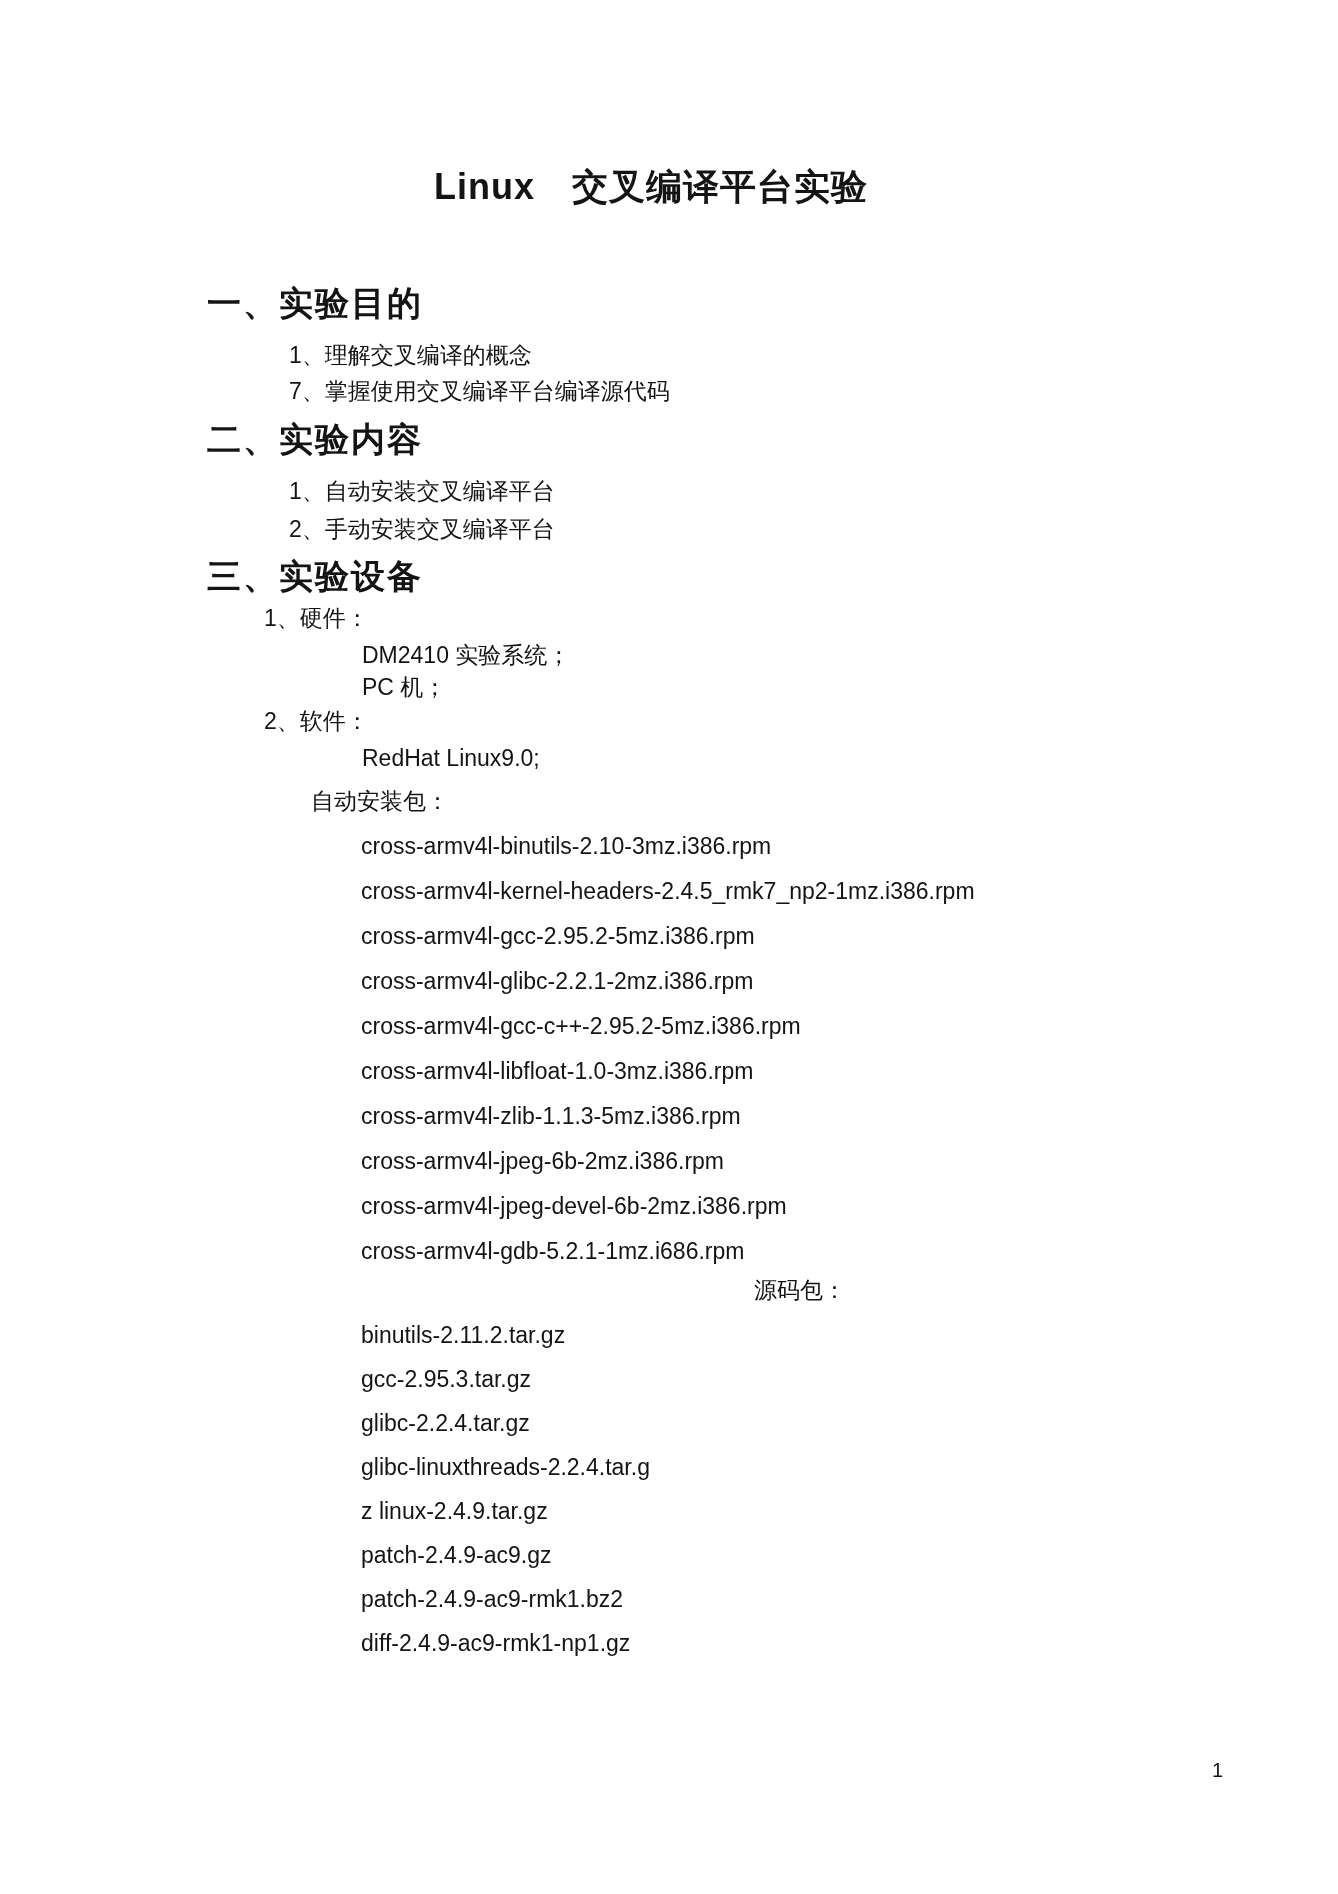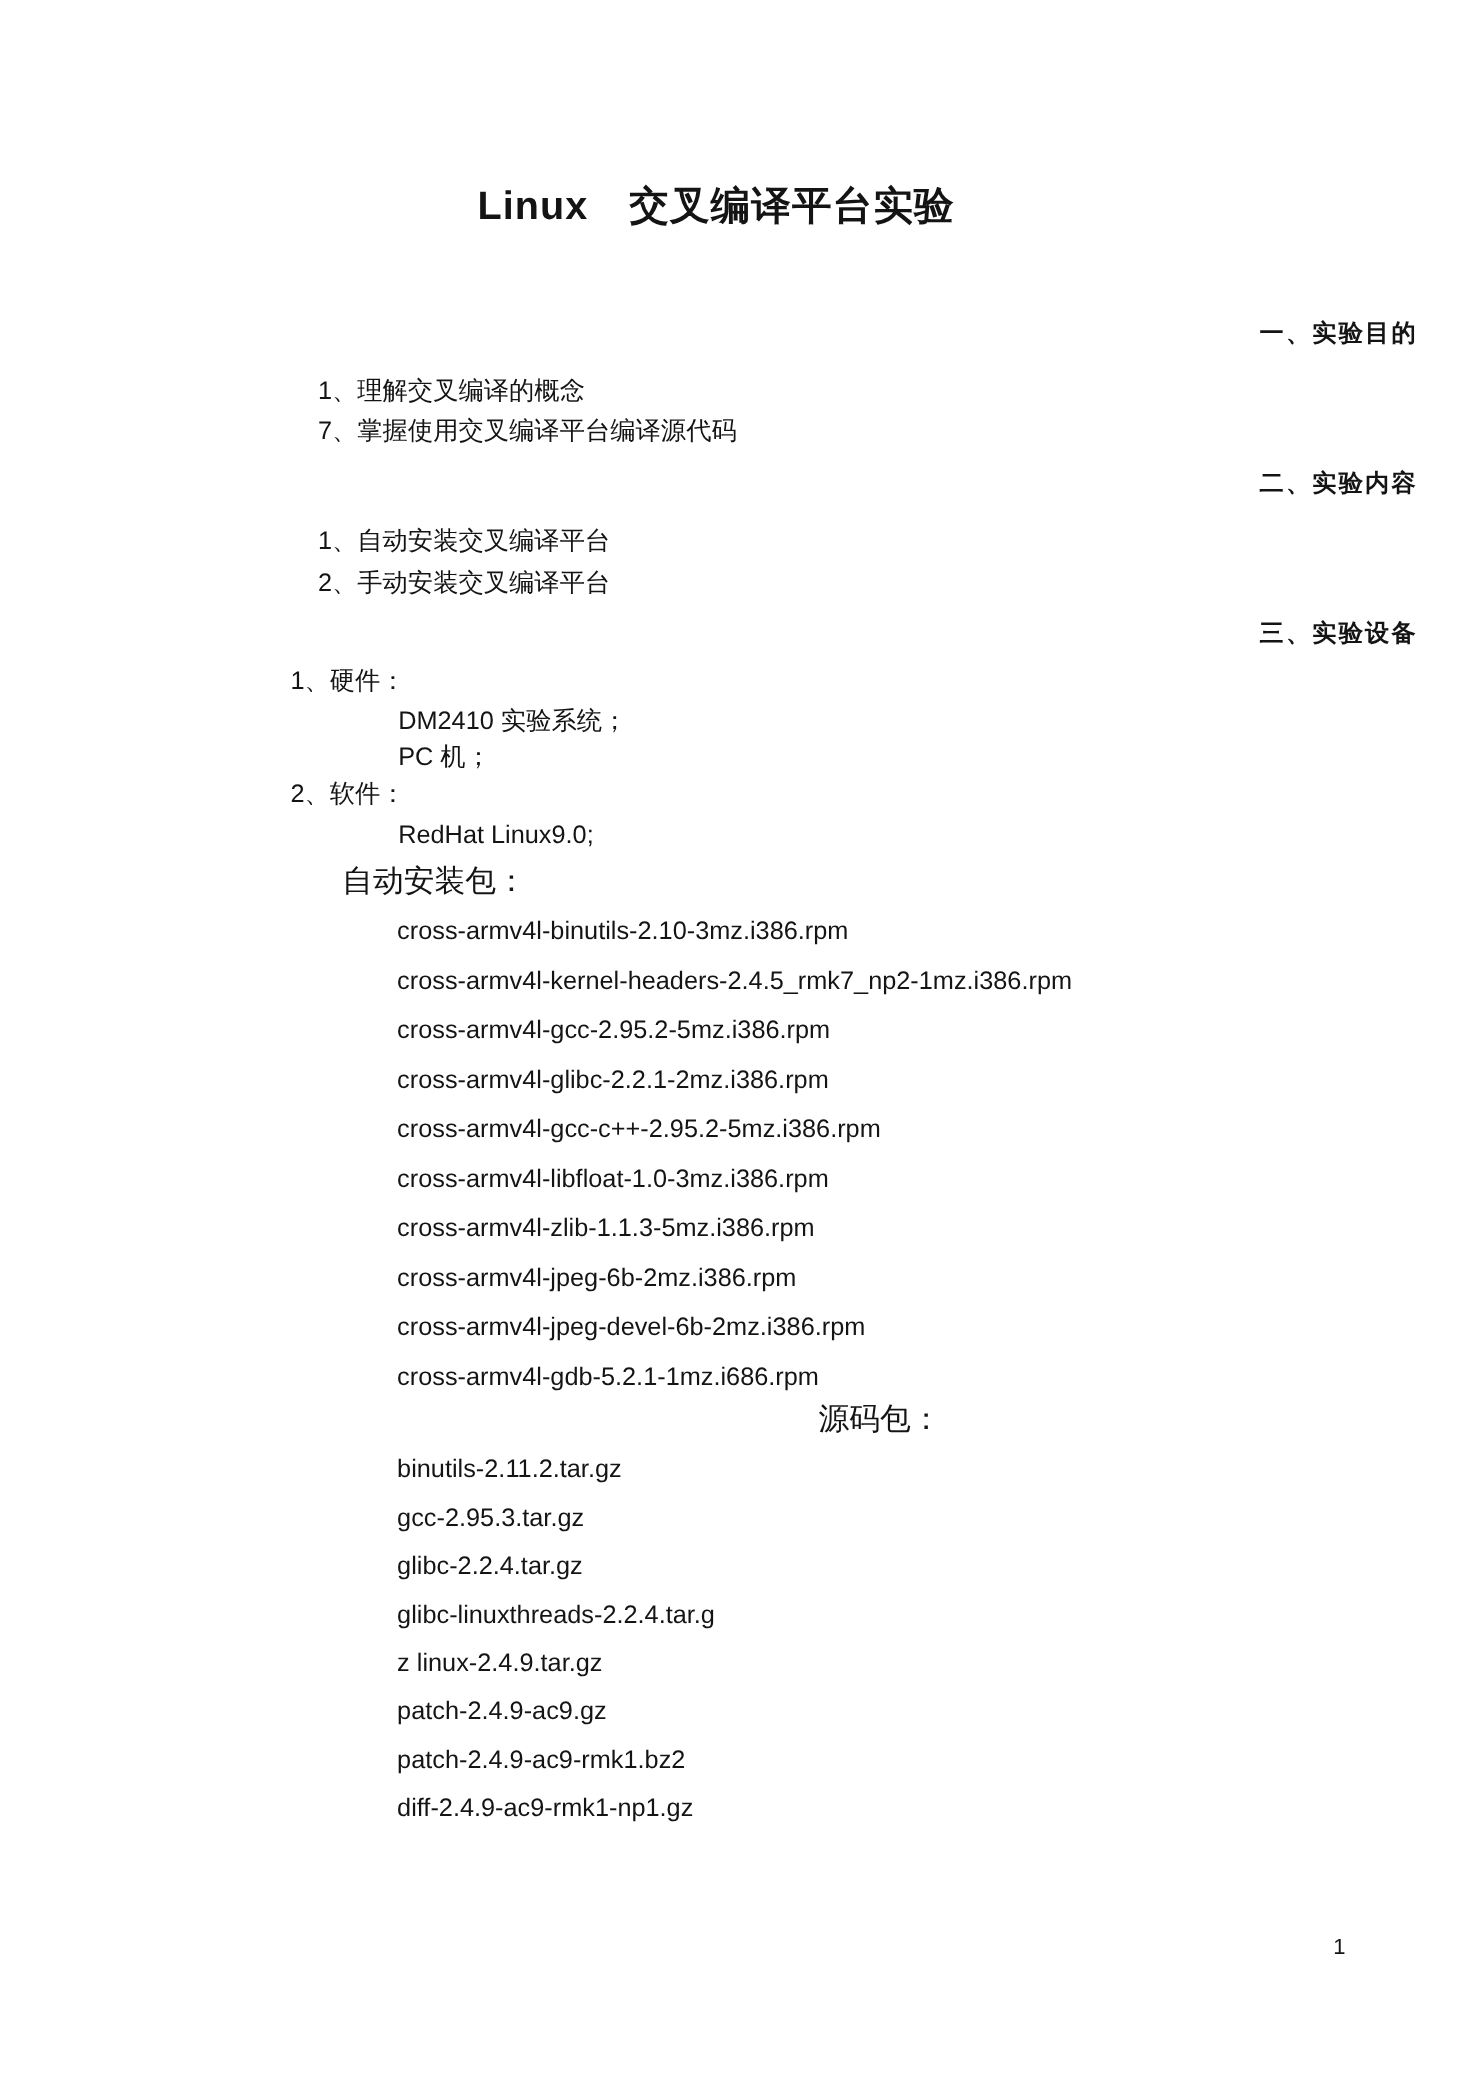--- a/index.html
+++ b/index.html
@@ -24,25 +24,24 @@
     padding-right: 36px;
     font-size: 36px;
     font-weight: 600;
     line-height: 48px;
     text-align: center;
     letter-spacing: 1px;
   }
   .sec-heading {
     margin: 0;
     margin-left: 158px;
-    font-size: 22px;
+    font-size: 34px;
     font-weight: 600;
     line-height: 36px;
     letter-spacing: 2px;
-    text-align: right;
   }
   .h-purpose  { margin-top: 74px; }
   .h-content  { margin-top: 12px; }
   .h-devices  { margin-top: 10px; }
 
   .s-items {
     margin: 0;
     margin-left: 240px;
     font-size: 23px;
     line-height: 36px;
@@ -61,21 +60,21 @@
   .sub-lines {
     margin-left: 313px;
     font-size: 23px;
     line-height: 32px;
   }
   .hw-items { margin-top: 5px; }
   .sw-items { margin-top: 5px; }
 
   .pkg-label {
     margin-left: 262px;
-    font-size: 28px;
+    font-size: 23px;
     line-height: 32px;
   }
   .lbl-auto   { margin-top: 11px; }
   .lbl-source { margin-top: 0px; text-align: center; }
 
   .pkg-list {
     margin-left: 312px;
     font-size: 23px;
   }
   .auto-list   { margin-top: 7px;  line-height: 45px; }

